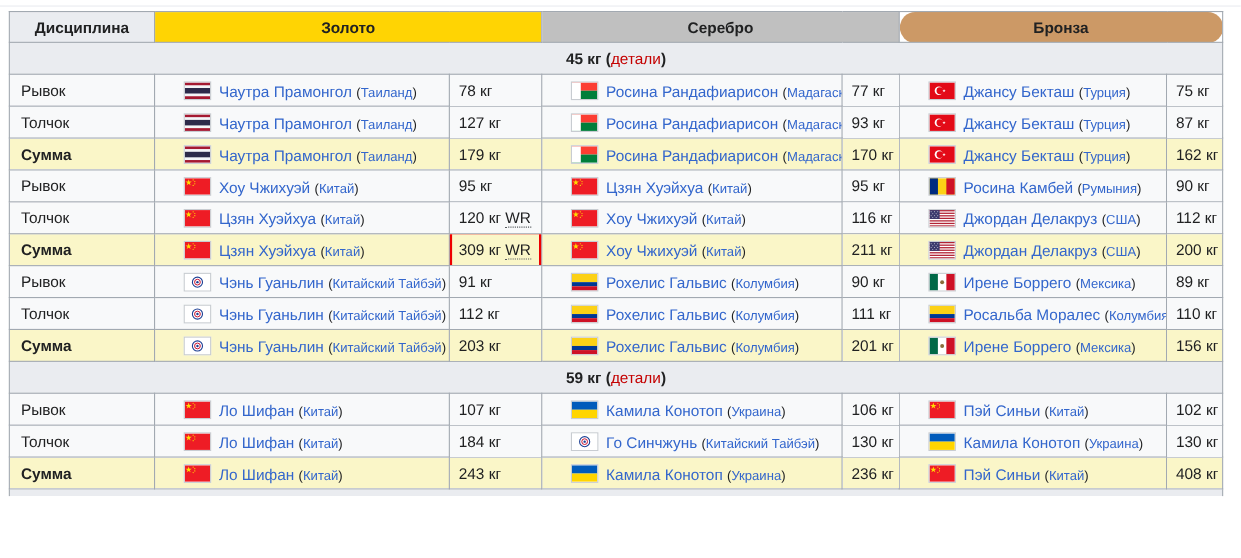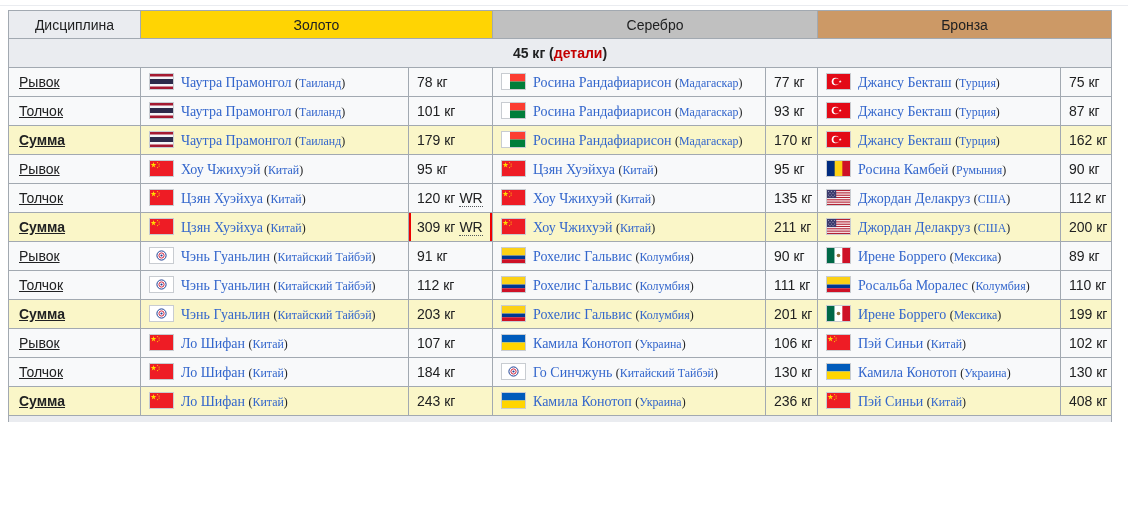--- a/index.html
+++ b/index.html
@@ -13,39 +13,39 @@
     position:absolute;left:8px;top:10px;width:1103px;
     border-collapse:collapse;table-layout:fixed;
   }
   td,th{
     border:1px solid var(--border,#a2a9b1);
     background:#f8f9fa;overflow:hidden;white-space:nowrap;
     padding:2px 6px;font-size:14px;vertical-align:middle;
   }
   thead tr{height:28px;}
   tbody tr{height:29px;}
-  th{font-weight:normal;}
+  th{font-weight:bold;}
   th.h-disc{background:var(--header-gray,#eaecf0);}
   th.h-gold{background:var(--gold,#ffd403);}
   th.h-silver{background:var(--silver,#c0c0c0);}
-  th.h-bronze{background:var(--bronze,#cc9966);}
+  th.h-bronze{background:var(--bronze,#cc9966);border-radius:14px;}
   tr.section td{
     background:var(--header-gray,#eaecf0);text-align:center;font-weight:bold;
   }
   tr.cut{height:6px;}
   tr.cut td{background:var(--header-gray,#eaecf0);padding:0;border-bottom:none;}
-  td.disc{padding-left:10px;text-decoration:underline;}
+  td.disc{padding-left:10px;}
   tr.sum td{background:var(--sum-row,#faf6c8);}
   tr.sum td.disc{font-weight:bold;}
-  td.name-cell{padding-left:8px;font-family:Liberation Serif, serif;}
+  td.name-cell{padding-left:26px;}
   td.result{padding-left:8px;position:relative;}
   a.lnk{color:var(--link,#3366cc);text-decoration:none;cursor:pointer;}
   .country{font-size:85%;}
   .country a.lnk{color:var(--link,#3366cc);}
-  a.red-lnk{color:var(--red-link,#c40000);text-decoration:none;cursor:pointer;font-weight:bold;text-align:center;}
+  a.red-lnk{color:var(--red-link,#c40000);text-decoration:none;cursor:pointer;font-weight:normal;text-align:center;}
   .sec-paren{font-weight:bold;}
   .wr{border-bottom:1px dotted #54595d;cursor:help;}
   .flag{
     display:inline-block;width:23px;height:15px;border:1px solid #c8ccd1;
     vertical-align:-3px;margin-right:7px;background:#fff;box-sizing:content-box;
   }
   .flag svg{display:block;width:23px;height:15px;}
   td.hl::after{
     content:"";position:absolute;left:-2px;right:-2px;top:-4px;bottom:-4px;
     border:4px solid var(--highlight,#ee0000);pointer-events:none;z-index:4;
@@ -102,21 +102,21 @@
         <td class="result"><span>75 кг</span></td>
       </tr>
       <tr>
         <td class="disc">Толчок</td>
         <td class="name-cell"><span class="flag"><svg viewBox="0 0 23 15">
               <rect width="23" height="15" fill="#f4f5f8"></rect>
               <rect width="23" height="2.5" y="0" fill="#a51931"></rect>
               <rect width="23" height="5" y="5" fill="#2d2a4a"></rect>
               <rect width="23" height="2.5" y="12.5" fill="#a51931"></rect>
             </svg></span><a class="lnk">Чаутра Прамонгол</a> <span class="country">(<a class="lnk">Таиланд</a>)</span></td>
-        <td class="result"><span>101 кг</span></td>
+        <td class="result"><span>127 кг</span></td>
         <td class="name-cell"><span class="flag"><svg viewBox="0 0 23 15">
               <rect width="23" height="7.5" x="0" y="0" fill="#fc3d32"></rect>
               <rect width="23" height="7.5" y="7.5" fill="#007e3a"></rect>
               <rect width="8" height="15" fill="#fff"></rect>
             </svg></span><a class="lnk">Росина Рандафиарисон</a> <span class="country">(<a class="lnk">Мадагаскар</a>)</span></td>
         <td class="result"><span>93 кг</span></td>
         <td class="name-cell"><span class="flag"><svg viewBox="0 0 23 15">
               <rect width="23" height="15" fill="#e30a17"></rect>
               <circle cx="8.5" cy="7.5" r="3.8" fill="#fff"></circle>
               <circle cx="9.5" cy="7.5" r="3.1" fill="#e30a17"></circle>
@@ -186,21 +186,21 @@
             </svg></span><a class="lnk">Цзян Хуэйхуа</a> <span class="country">(<a class="lnk">Китай</a>)</span></td>
         <td class="result"><span>120 кг</span> <span class="wr">WR</span></td>
         <td class="name-cell"><span class="flag"><svg viewBox="0 0 23 15">
               <rect width="23" height="15" fill="#ee1c25"></rect>
               <polygon fill="#ffde00" points="3.5,1 5.26,6.43 0.65,3.07 6.35,3.07 1.74,6.43"></polygon>
               <circle cx="7.6" cy="1.6" r="0.55" fill="#ffde00"></circle>
               <circle cx="9.1" cy="3.1" r="0.55" fill="#ffde00"></circle>
               <circle cx="9.1" cy="5.1" r="0.55" fill="#ffde00"></circle>
               <circle cx="7.6" cy="6.6" r="0.55" fill="#ffde00"></circle>
             </svg></span><a class="lnk">Хоу Чжихуэй</a> <span class="country">(<a class="lnk">Китай</a>)</span></td>
-        <td class="result"><span>135 кг</span></td>
+        <td class="result"><span>116 кг</span></td>
         <td class="name-cell"><span class="flag"><svg viewBox="0 0 23 15">
               <rect width="23" height="15" fill="#fff"></rect>
               <g fill="#b22234">
                 <rect width="23" height="1.16" y="0"></rect>
                 <rect width="23" height="1.16" y="2.31"></rect>
                 <rect width="23" height="1.16" y="4.62"></rect>
                 <rect width="23" height="1.16" y="6.92"></rect>
                 <rect width="23" height="1.16" y="9.23"></rect>
                 <rect width="23" height="1.16" y="11.54"></rect>
                 <rect width="23" height="1.16" y="13.84"></rect>
@@ -327,21 +327,24 @@
               <rect width="23" height="3.75" y="7.5" fill="#003893"></rect>
               <rect width="23" height="3.75" y="11.25" fill="#ce1126"></rect>
             </svg></span><a class="lnk">Рохелис Гальвис</a> <span class="country">(<a class="lnk">Колумбия</a>)</span></td>
         <td class="result"><span>201 кг</span></td>
         <td class="name-cell"><span class="flag"><svg viewBox="0 0 23 15">
               <rect width="7.67" height="15" fill="#006847"></rect>
               <rect width="7.66" height="15" x="7.67" fill="#fff"></rect>
               <rect width="7.66" height="15" x="15.34" fill="#ce1126"></rect>
               <circle cx="11.5" cy="7.5" r="1.8" fill="#8a6d3b"></circle>
             </svg></span><a class="lnk">Ирене Боррего</a> <span class="country">(<a class="lnk">Мексика</a>)</span></td>
-        <td class="result"><span>199 кг</span></td>
+        <td class="result"><span>156 кг</span></td>
+      </tr>
+      <tr class="section">
+        <td colspan="7"><span class="sec-t">59 кг</span><span class="sec-paren"> (</span><a class="red-lnk">детали</a><span class="sec-paren">)</span></td>
       </tr>
       <tr>
         <td class="disc">Рывок</td>
         <td class="name-cell"><span class="flag"><svg viewBox="0 0 23 15">
               <rect width="23" height="15" fill="#ee1c25"></rect>
               <polygon fill="#ffde00" points="3.5,1 5.26,6.43 0.65,3.07 6.35,3.07 1.74,6.43"></polygon>
               <circle cx="7.6" cy="1.6" r="0.55" fill="#ffde00"></circle>
               <circle cx="9.1" cy="3.1" r="0.55" fill="#ffde00"></circle>
               <circle cx="9.1" cy="5.1" r="0.55" fill="#ffde00"></circle>
               <circle cx="7.6" cy="6.6" r="0.55" fill="#ffde00"></circle>

